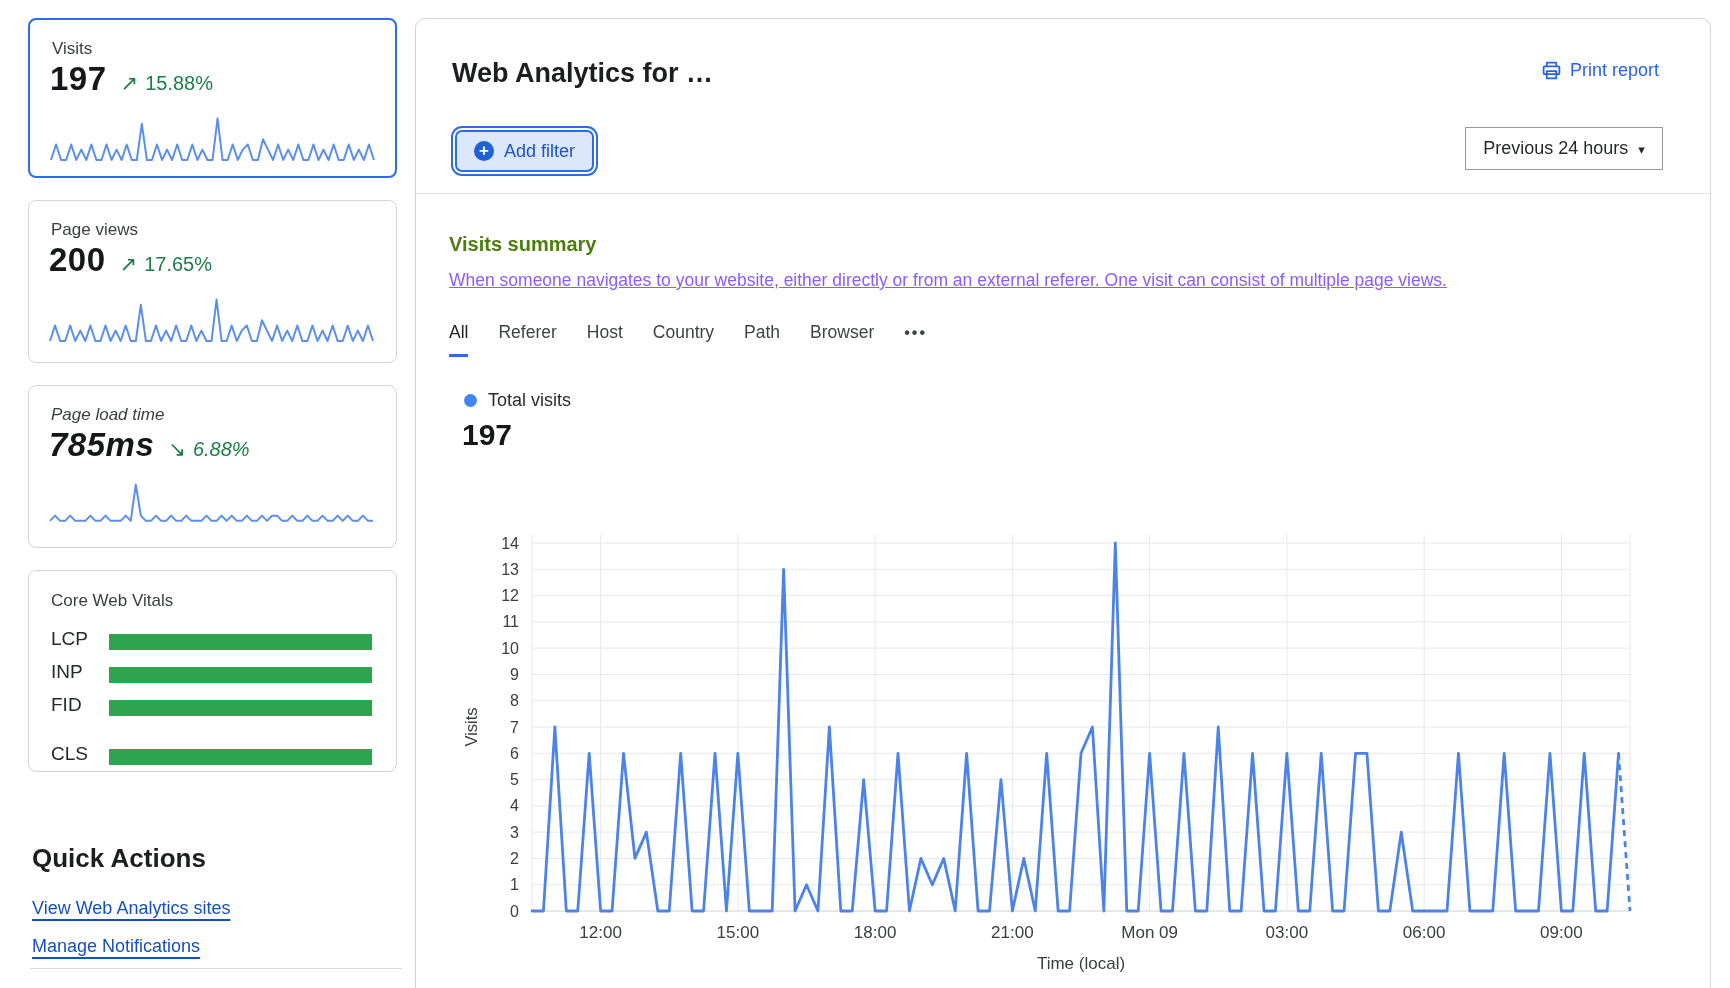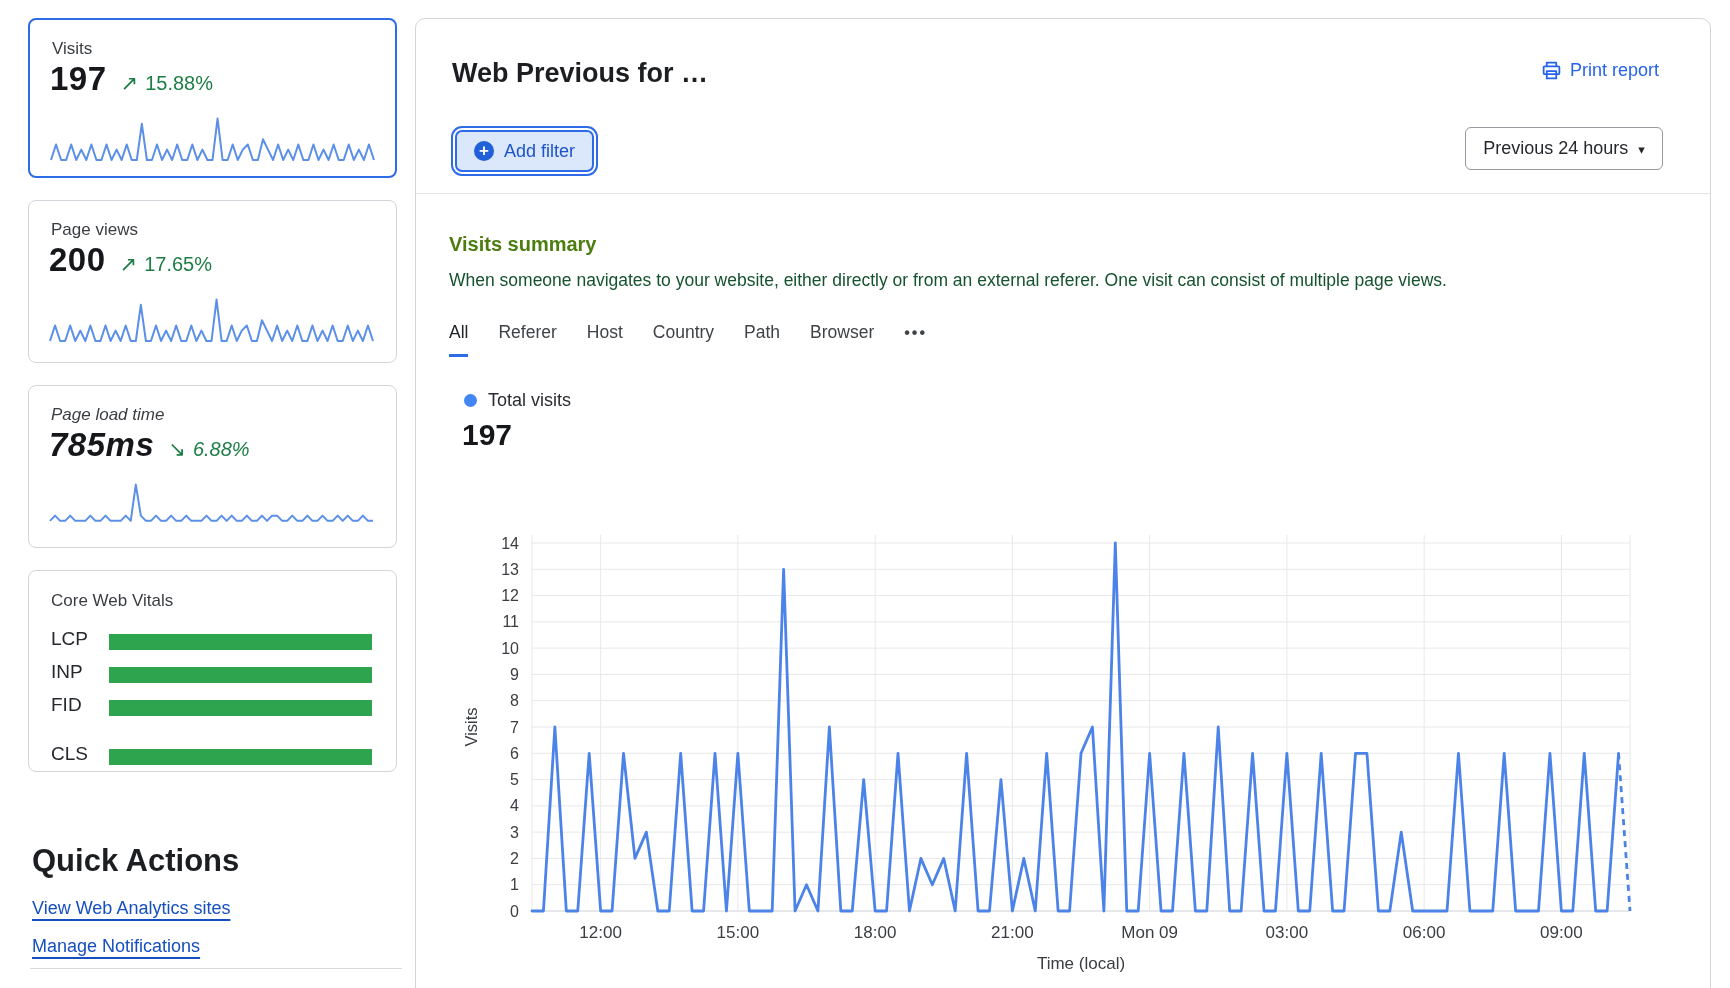--- a/index.html
+++ b/index.html
@@ -17,39 +17,39 @@
   .stat-delta { display:flex; align-items:baseline; gap:7px; color:#1d7d46; }
   .delta-arrow { font-size:21px; }
   .delta-pct { font-size:20px; }
   .spark { position:absolute; left:20px; top:93px; }
 
   .vitals-title { position:absolute; left:22px; top:20px; font-size:17px; color:#3a3d42; }
   .vital-row { position:absolute; left:22px; display:flex; align-items:flex-end; }
   .vital-label { width:58px; font-size:19px; color:#25282c; }
   .vital-bar { width:263px; height:16px; background:#2ea44f; }
 
-  .qa-title { position:absolute; left:32px; top:843px; font-size:31px; font-weight:700; color:#1c1e22;text-align:right; }
+  .qa-title { position:absolute; left:32px; top:843px; font-size:26px; font-weight:700; color:#1c1e22;text-align:right; }
   .qa-link { position:absolute; left:32px; font-size:18px; color:#1650c0; text-decoration:underline; text-decoration-thickness:2px; text-underline-offset:5px; cursor:pointer; }
   .left-divider { position:absolute; left:30px; top:968px; width:372px; border-top:1px solid #d9dadd; }
 
   .main-card { position:absolute; left:415px; top:18px; width:1296px; height:1050px; background:#fff; border:1px solid #d4d5d9; border-radius:10px; }
   .main-title { position:absolute; left:452px; top:58px; font-size:27px; font-weight:700; color:#1c1e22; }
   .print-report { position:absolute; left:1541px; top:60px; display:flex; align-items:center; gap:8px; color:#2563eb; font-size:18px; cursor:pointer; }
   .add-filter { position:absolute; left:455px; top:130px; height:42px; padding:0 17px; display:flex; align-items:center; gap:10px;
     background:#dbe7fb; border:2px solid #2e6be6; border-radius:7px; box-shadow:0 0 0 2px #ffffff, 0 0 0 4px #2e6be6;
     color:#1d54c8; font-size:18px; cursor:pointer; }
   .plus-badge { width:20px; height:20px; border-radius:50%; background:#2060d8; color:#fff; font-size:17px; font-weight:700;
     display:flex; align-items:center; justify-content:center; line-height:1; padding-bottom:1px; }
   .range-btn { position:absolute; left:1465px; top:127px; width:198px; height:43px; background:#fff; border:1px solid #97999e;
-    border-radius:6px; display:flex; align-items:center; justify-content:center; gap:10px; font-size:18px; color:#26282d; cursor:pointer; }
+    border-radius:0; display:flex; align-items:center; justify-content:center; gap:10px; font-size:18px; color:#26282d; cursor:pointer; }
   .range-caret { font-size:13px; color:#26282d; padding-top:2px; }
   .header-divider { position:absolute; left:416px; top:193px; width:1294px; border-top:1px solid #e3e4e7; }
 
   .summary-title { position:absolute; left:449px; top:233px; font-size:20px; font-weight:700; color:#4d7c0f; }
-  .summary-desc { position:absolute; left:449px; top:270px; font-size:17.5px; color:#14532d; }
+  .summary-desc { position:absolute; left:449px; top:270px; font-size:17.5px; color:#8b5cf6;text-decoration:underline; }
   .tabs { position:absolute; left:449px; top:322px; display:flex; gap:30px; align-items:baseline; }
   .tab { font-size:17.5px; color:#3f4348; padding-bottom:11px; cursor:pointer; }
   .tab.active { color:#23252a; border-bottom:3px solid #2e6be6; }
   .tab.more { font-weight:700; letter-spacing:2px; font-size:16px; }
   .legend { position:absolute; left:464px; top:390px; display:flex; align-items:center; gap:11px; }
   .legend-dot { width:13px; height:13px; border-radius:50%; background:#4285f4; }
   .legend-label { font-size:18px; color:#2a2c31; }
   .summary-total { position:absolute; left:462px; top:418px; font-size:30px; font-weight:700; color:#16171a; }
   #main-chart { position:absolute; left:415px; top:520px; }
 </style>
@@ -120,21 +120,21 @@
     </div>
   </div>
 
   <div class="qa-title">Quick Actions</div>
   <a class="qa-link" style="top:898px;">View Web Analytics sites</a>
   <a class="qa-link" style="top:936px;">Manage Notifications</a>
   <div class="left-divider"></div>
 
   <div class="main-card"></div>
 
-  <div class="main-title">Web Previous for …</div>
+  <div class="main-title">Web Analytics for …</div>
 
   <div class="print-report">
     <svg width="21" height="21" viewBox="0 0 20 20">
       <g fill="none" stroke="#2563eb" stroke-width="1.7" stroke-linejoin="round">
         <path d="M5.5 6V2.5h9V6"></path>
         <rect x="2.5" y="6" width="15" height="7.5" rx="1"></rect>
         <rect x="5.5" y="10.5" width="9" height="7"></rect>
       </g>
     </svg>
     <span>Print report</span>

